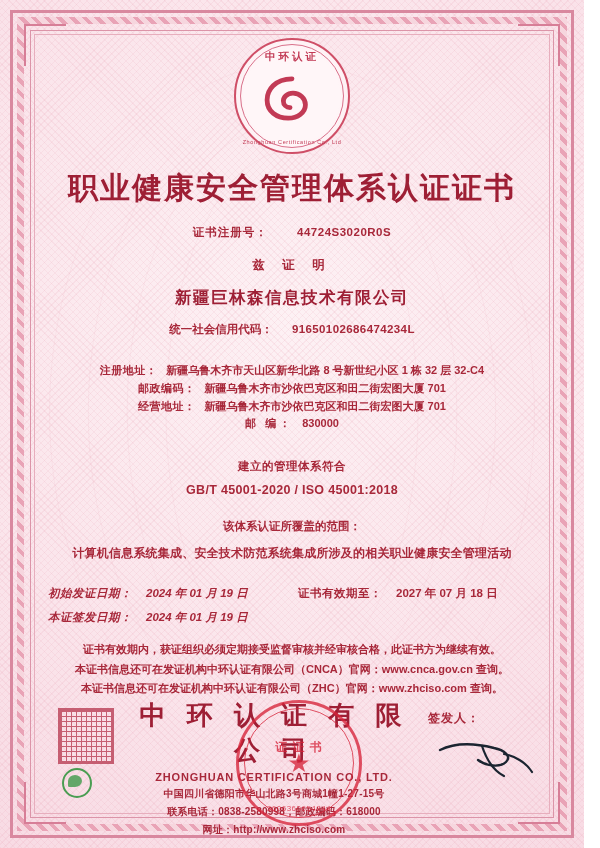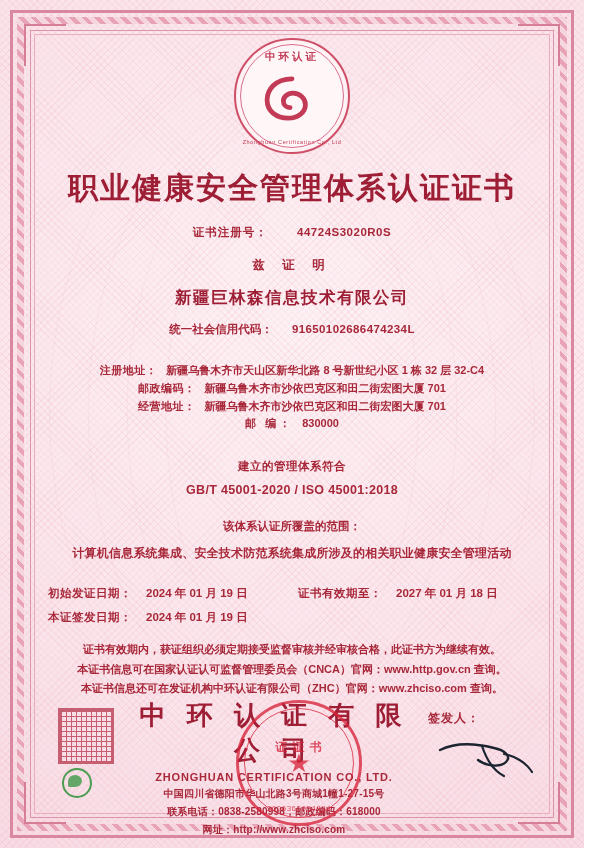--- a/index.html
+++ b/index.html
@@ -207,21 +207,21 @@
     font-weight: bold;
   }
   .date-line {
     display: flex;
     justify-content: center;
     margin-bottom: 9px;
   }
   .date-line .cell {
     display: flex;
   }
-  .date-line .cell.left { width: 250px; }
+  .date-line .cell.left { width: 250px; font-style: italic; }
   .date-line .cell.right { width: 238px; }
   .date-line .lbl { letter-spacing: 0.5px; }
   .date-line .val { margin-left: 14px; }
 
   .notes {
     margin-top: 15px;
     font-size: 11px;
     line-height: 1.75;
     text-align: center;
     font-weight: bold;
@@ -450,35 +450,35 @@
     </div>
 
     <div class="dates">
       <div class="date-line">
         <span class="cell left">
           <span class="lbl">初始发证日期：</span>
           <span class="val">2024 年 01 月 19 日</span>
         </span>
         <span class="cell right">
           <span class="lbl">证书有效期至：</span>
-          <span class="val">2027 年 01 月 18 日</span>
+          <span class="val">2027 年 07 月 18 日</span>
         </span>
       </div>
       <div class="date-line">
         <span class="cell left">
           <span class="lbl">本证签发日期：</span>
           <span class="val">2024 年 01 月 19 日</span>
         </span>
         <span class="cell right"></span>
       </div>
     </div>
 
     <div class="notes">
       <div>证书有效期内，获证组织必须定期接受监督审核并经审核合格，此证书方为继续有效。</div>
-      <div>本证书信息可在国家认证认可监督管理委员会（CNCA）官网：www.http.gov.cn 查询。</div>
+      <div>本证书信息还可在发证机构中环认证有限公司（CNCA）官网：www.cnca.gov.cn 查询。</div>
       <div>本证书信息还可在发证机构中环认证有限公司（ZHC）官网：www.zhciso.com 查询。</div>
     </div>
 
     <div class="footer">
       <div class="qr"></div>
       <div class="logo-mark"></div>
 
       <div class="footer-center">
         <div class="cn-name">中 环 认 证 有 限 公 司</div>
         <div class="en-name">ZHONGHUAN CERTIFICATION CO., LTD.</div>

